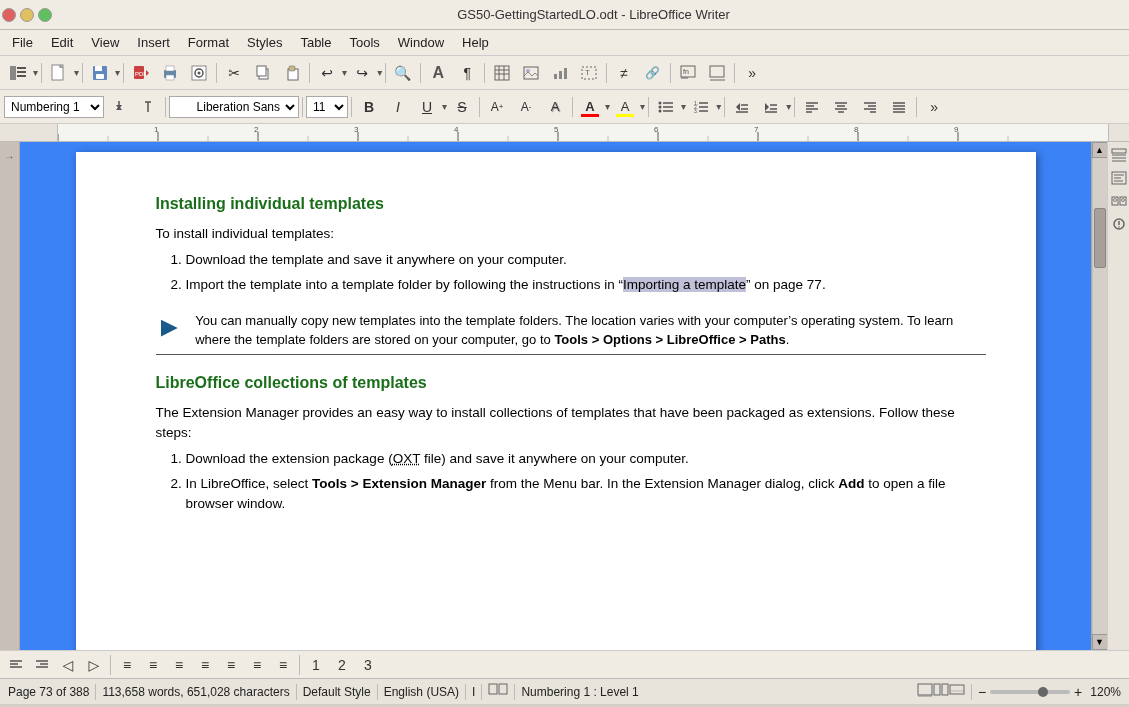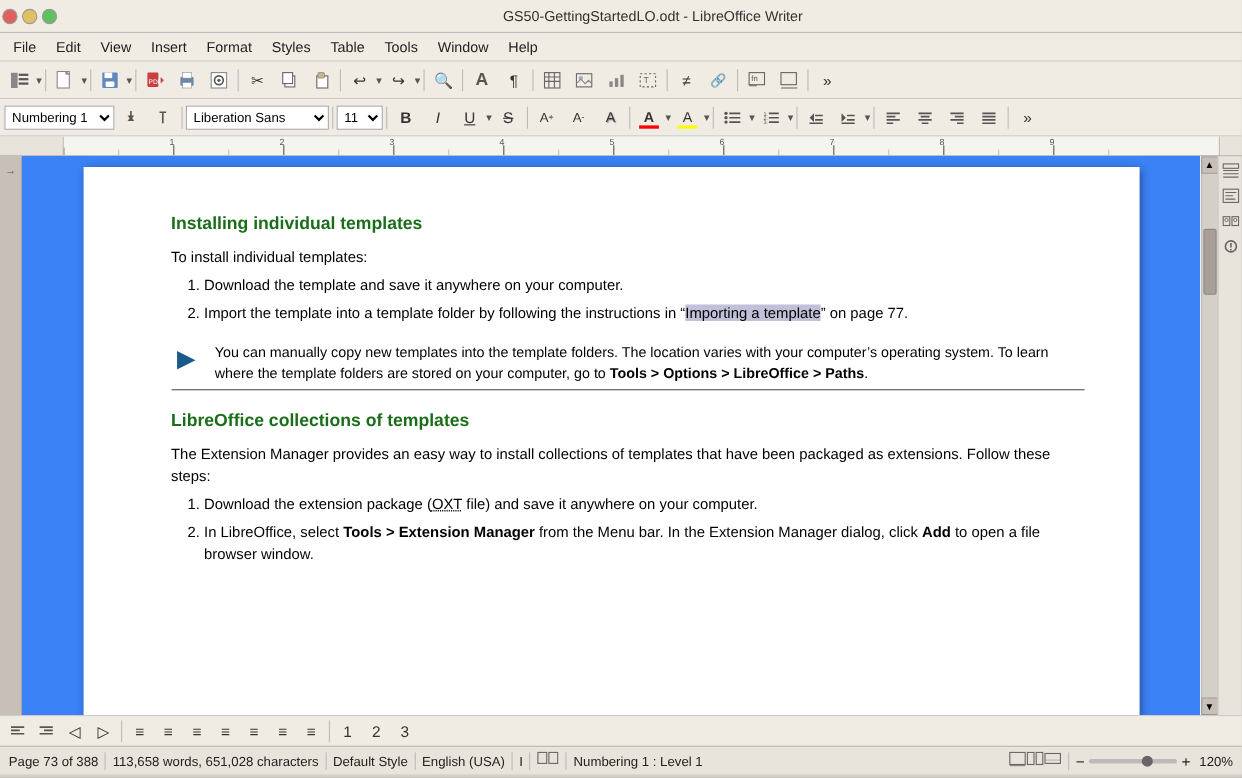--- a/index.html
+++ b/index.html
@@ -405,21 +405,21 @@
       </svg>
   </div>
   <div class="tb-btn" style="font-size:12px;">
     <svg width="10" height="14" viewBox="0 0 10 14">
         <line x1="2" y1="2" x2="8" y2="2" stroke="#555" stroke-width="1.5"></line>
         <line x1="5" y1="2" x2="5" y2="12" stroke="#555" stroke-width="1.5"></line>
       </svg>
   </div>
   <div class="tb-sep"></div>
 
-  <select class="tb-combo" style="width:130px;">
+  <select class="tb-combo" style="width:130px;text-align:right;">
     <option>Liberation Sans</option>
   </select>
   <div class="tb-sep"></div>
 
   <select class="tb-combo" style="width:42px;">
     <option>11</option>
   </select>
   <div class="tb-sep"></div>
 
   <div class="tb-btn" style="font-weight:bold;">B</div>

